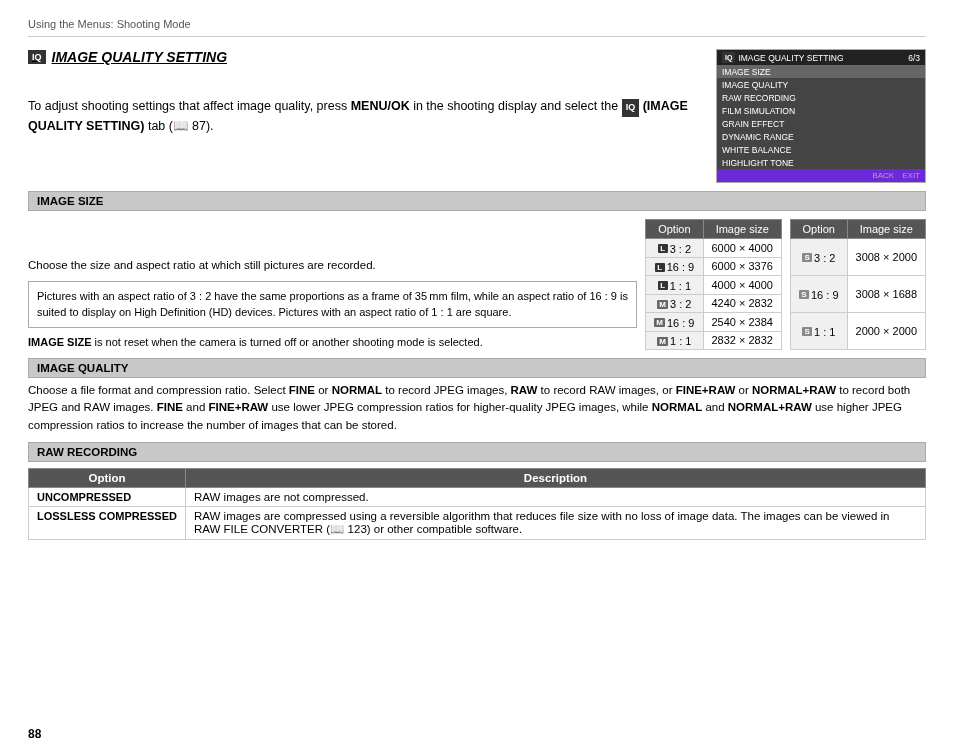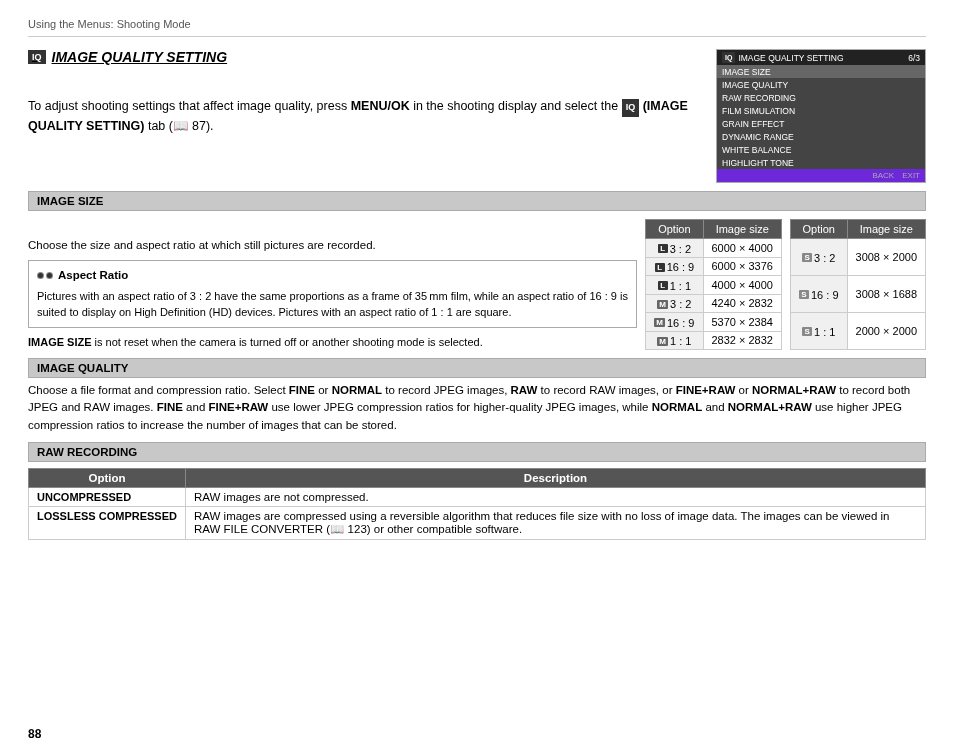--- a/index.html
+++ b/index.html
@@ -300,27 +300,20 @@
         <span>EXIT</span>
       </div>
     </div>
   </div>
 
   <div class="section-header">IMAGE SIZE</div>
   <div class="image-size-layout">
     <div class="image-size-left">
       <p class="section-content">Choose the size and aspect ratio at which still pictures are recorded.</p>
       <div class="aspect-box">
-        <div class="aspect-box-title">
-          <span style="display:inline-flex;gap:2px;">
-            <span class="dot-icon"></span>
-            <span class="dot-icon"></span>
-          </span>
-          <span>Aspect Ratio</span>
-        </div>
         <p>Pictures with an aspect ratio of 3&nbsp;:&nbsp;2 have the same proportions as a frame of 35 mm film, while an aspect ratio of 16&nbsp;:&nbsp;9 is suited to display on High Definition (HD) devices.  Pictures with an aspect ratio of 1&nbsp;:&nbsp;1 are square.</p>
       </div>
       <p class="image-size-note">
         <span class="bold">IMAGE SIZE</span><span> is not reset when the camera is turned off or another shooting mode is selected.</span>
       </p>
     </div>
 
     <div class="size-tables">
       <table class="size-table">
         <thead>
@@ -341,21 +334,21 @@
           <tr>
             <td class="option-cell"><span class="opt-label"><span class="opt-badge L">L</span> 1&nbsp;:&nbsp;1</span></td>
             <td>4000 × 4000</td>
           </tr>
           <tr>
             <td class="option-cell"><span class="opt-label"><span class="opt-badge M">M</span> 3&nbsp;:&nbsp;2</span></td>
             <td>4240 × 2832</td>
           </tr>
           <tr>
             <td class="option-cell"><span class="opt-label"><span class="opt-badge M">M</span> 16&nbsp;:&nbsp;9</span></td>
-            <td>5370 × 2384</td>
+            <td>2540 × 2384</td>
           </tr>
           <tr>
             <td class="option-cell"><span class="opt-label"><span class="opt-badge M">M</span> 1&nbsp;:&nbsp;1</span></td>
             <td>2832 × 2832</td>
           </tr>
         </tbody>
       </table>
       <table class="size-table" style="margin-left:8px;">
         <thead>
           <tr>

